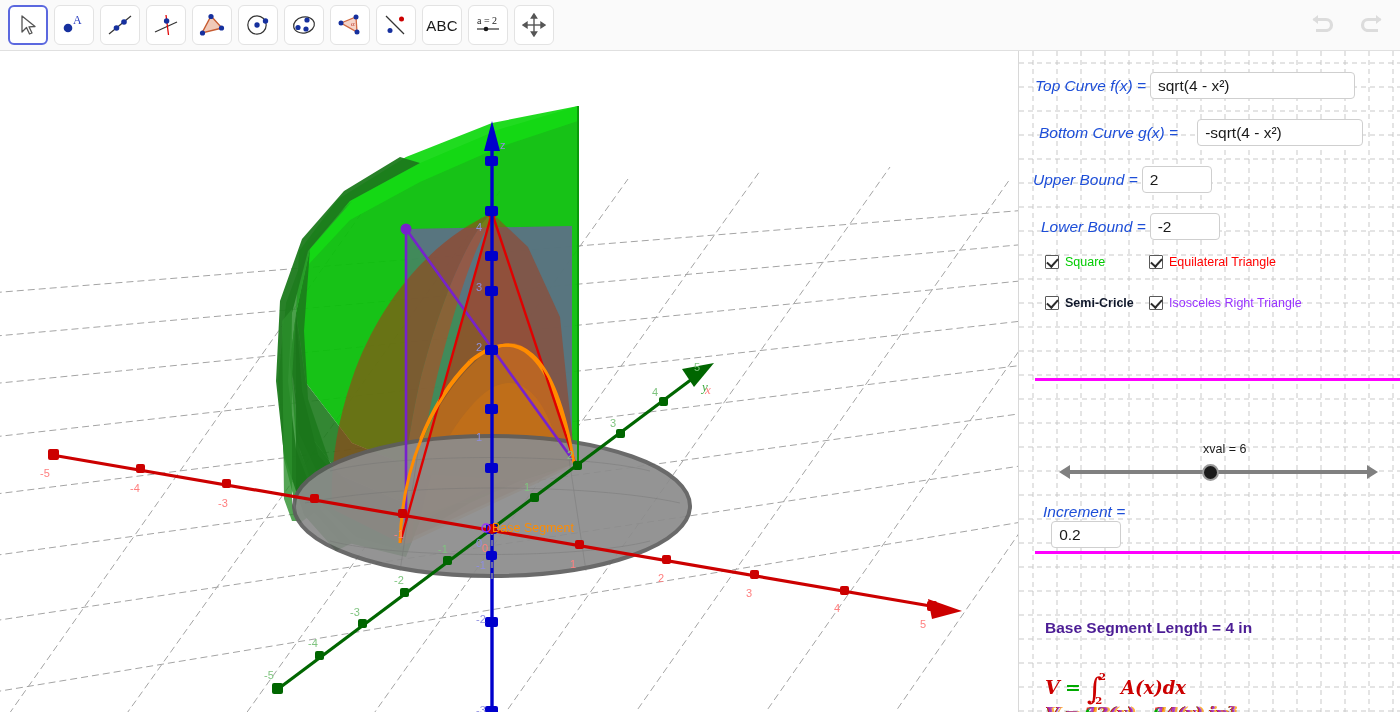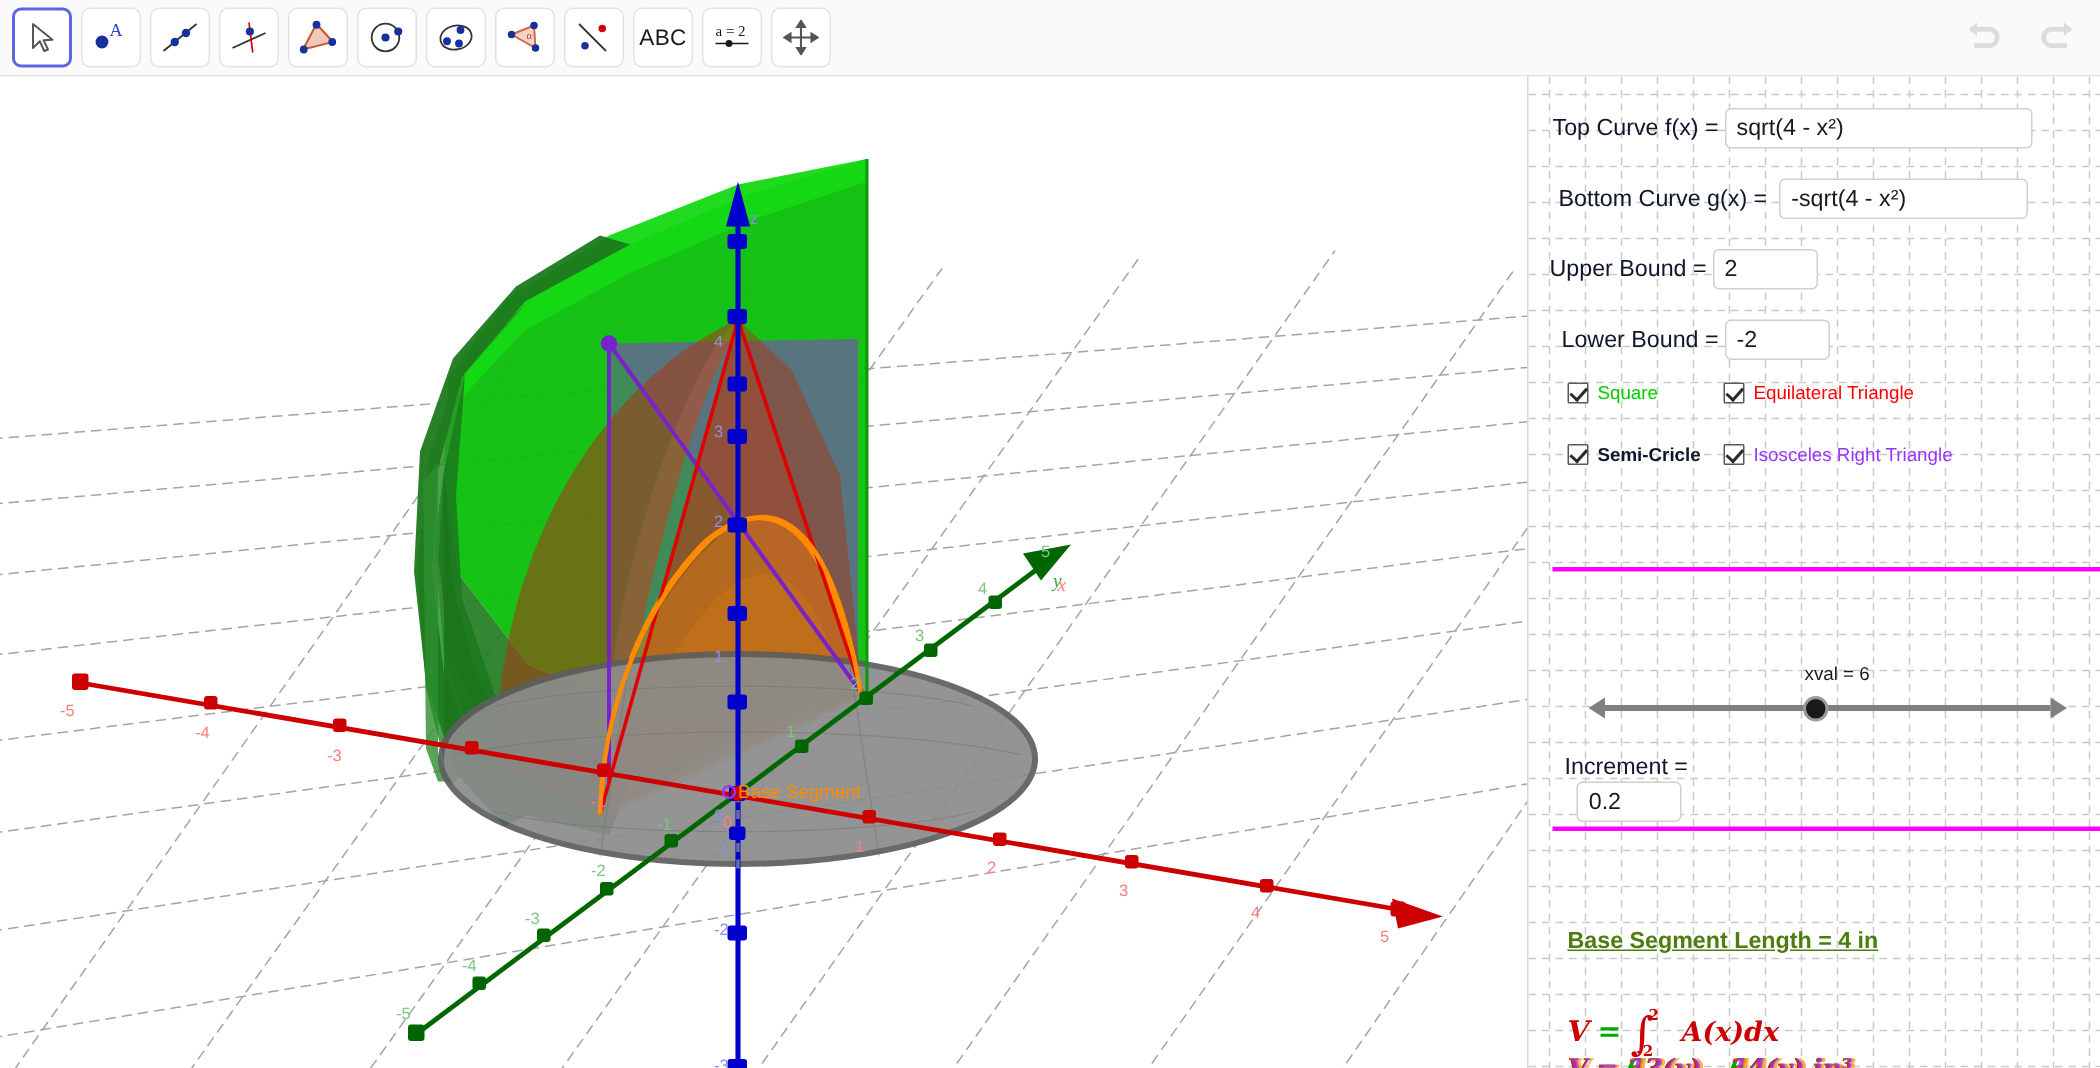--- a/index.html
+++ b/index.html
@@ -37,21 +37,21 @@
   #graphics svg { position:absolute; left:0; top:0; }
 
   
   #panel {
     position:absolute; left:1018px; top:51px; width:382px; height:661px;
     background:#ffffff; border-left:1px solid #d8d8d8; overflow:hidden;
   }
   #panelgrid { position:absolute; inset:0; pointer-events:none; }
 
   .row { position:absolute; display:flex; align-items:center; }
-  .lbl { font-size:15.5px; color:#0f172a; white-space:nowrap; }
+  .lbl { font-size:15.5px; color:#1d4ed8; white-space:nowrap;font-style:italic; }
   .inputbox {
     border:1px solid #cfcfcf; border-radius:4px; background:#fff;
     height:27px; display:flex; align-items:center; padding:0 7px;
     font-size:15.5px; color:#1a1a1a; white-space:nowrap; cursor:text;
   }
 
   .cbrow { position:absolute; display:flex; align-items:center; gap:6px; }
   .cbox {
     width:14px; height:14px; border:1.6px solid #595959; background:#fff;
     border-radius:1px; position:relative; flex:0 0 auto; cursor:pointer;
@@ -66,21 +66,21 @@
   .magline { position:absolute; height:3px; background:#ff00ff; }
 
   #sliderlabel { position:absolute; font-size:12.5px; color:#1a1a1a; }
   #sliderbar { position:absolute; height:4px; background:#808080; }
   .sarrow { position:absolute; width:0; height:0; }
   #sliderknob {
     position:absolute; width:17px; height:17px; border-radius:50%;
     background:#1a1a1a; border:2px solid #9a9a9a;
   }
 
-  #baseseg { position:absolute; font-size:15.5px; font-weight:bold; color:#4d7c0f; white-space:nowrap;text-decoration:underline; }
+  #baseseg { position:absolute; font-size:15.5px; font-weight:bold; color:#4c1d95; white-space:nowrap; }
 
   .formula { position:absolute; font-family:"DejaVu Serif", serif; }
   .stack { position:absolute; left:0; top:0; white-space:nowrap; }
 </style>
 </head>
 <body>
 
 <div id="app">
 
   <div id="toolbar">
@@ -493,21 +493,21 @@
       </g>
     </svg>
 
     <div class="row" style="left:16px; top:21px;">
       <span class="lbl">Top Curve f(x) =</span>
       <span class="inputbox" style="width:205px; margin-left:4px;">sqrt(4 - x²)</span>
     </div>
 
     <div class="row" style="left:20px; top:68px;">
       <span class="lbl">Bottom Curve g(x) =</span>
-      <span class="inputbox" style="width:166px; margin-left:8px;">-sqrt(4 - x²)</span>
+      <span class="inputbox" style="width:166px; margin-left:19px;">-sqrt(4 - x²)</span>
     </div>
 
     <div class="row" style="left:14px; top:115px;">
       <span class="lbl">Upper Bound =</span>
       <span class="inputbox" style="width:70px; margin-left:4px;">2</span>
     </div>
 
     <div class="row" style="left:22px; top:162px;">
       <span class="lbl">Lower Bound =</span>
       <span class="inputbox" style="width:70px; margin-left:4px;">-2</span>

